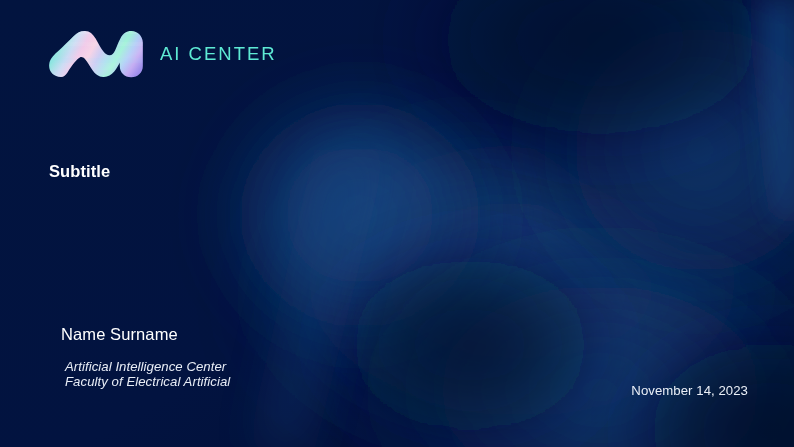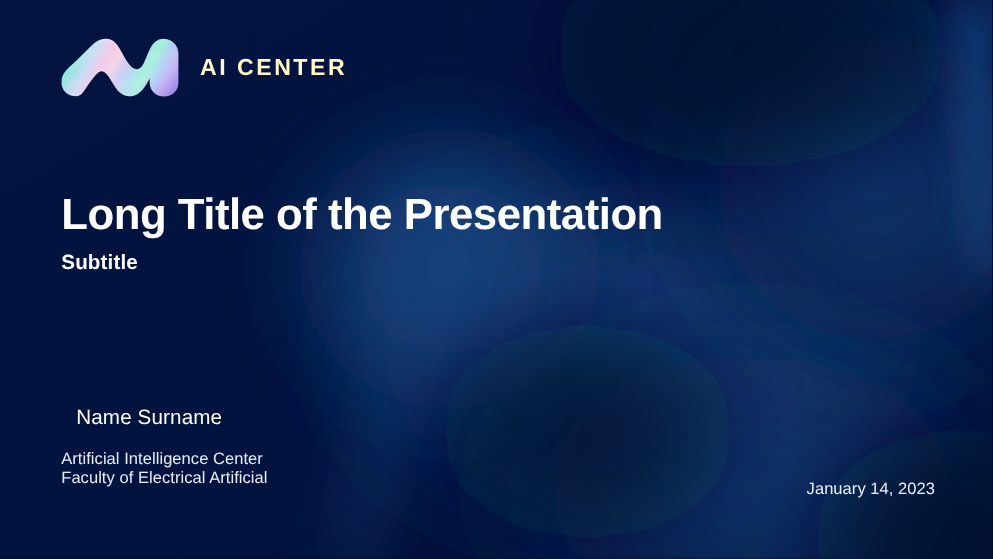--- a/index.html
+++ b/index.html
@@ -56,23 +56,23 @@
     height: 52px;
     display: block;
   }
   .logo-words {
     display: flex;
     flex-direction: column;
     justify-content: center;
     margin-top: 1px;
   }
   .logo-line {
-    color: #fef9c3;
+    color: #5eead4;
     font-size: 18.5px;
-    font-weight: bold;
+    font-weight: normal;
     letter-spacing: 2.0px;
     line-height: 1.22;
     white-space: nowrap;
   }
 
   
   .title-block {
     position: absolute;
     left: 49px;
     top: 152px;
@@ -103,23 +103,24 @@
   }
   .author-name {
     color: #ffffff;
     font-size: 16.5px;
     font-weight: normal;
     letter-spacing: 0.1px;
     line-height: 1.2;
     margin: 12px;
   }
   .affiliation {
-    margin: 14px 0 0 0;
+    margin: 14px 0 0 16px;
     padding: 0;
     list-style: none;
+    font-style: italic;
   }
   .affiliation li {
     color: #e8edf6;
     font-size: 13.2px;
     line-height: 15.6px;
     letter-spacing: 0.05px;
     white-space: nowrap;
   }
 
   
@@ -283,28 +284,27 @@
           </g>
         </g>
       </svg>
 
       <div class="logo-words">
         <span class="logo-line">AI CENTER</span>
       </div>
     </div>
 
     <div class="title-block">
-      <h1 class="slide-title">Long Title of the Presentation</h1>
       <p class="slide-subtitle">Subtitle</p>
     </div>
 
     <div class="author-block">
       <p class="author-name">Name Surname</p>
       <ul class="affiliation">
         <li>Artificial Intelligence Center</li>
         <li>Faculty of Electrical Artificial</li>
       </ul>
     </div>
 
-    <div class="slide-date">January 14, 2023</div>
+    <div class="slide-date">November 14, 2023</div>
 
   </div>
 </div>
 
 </body></html>

